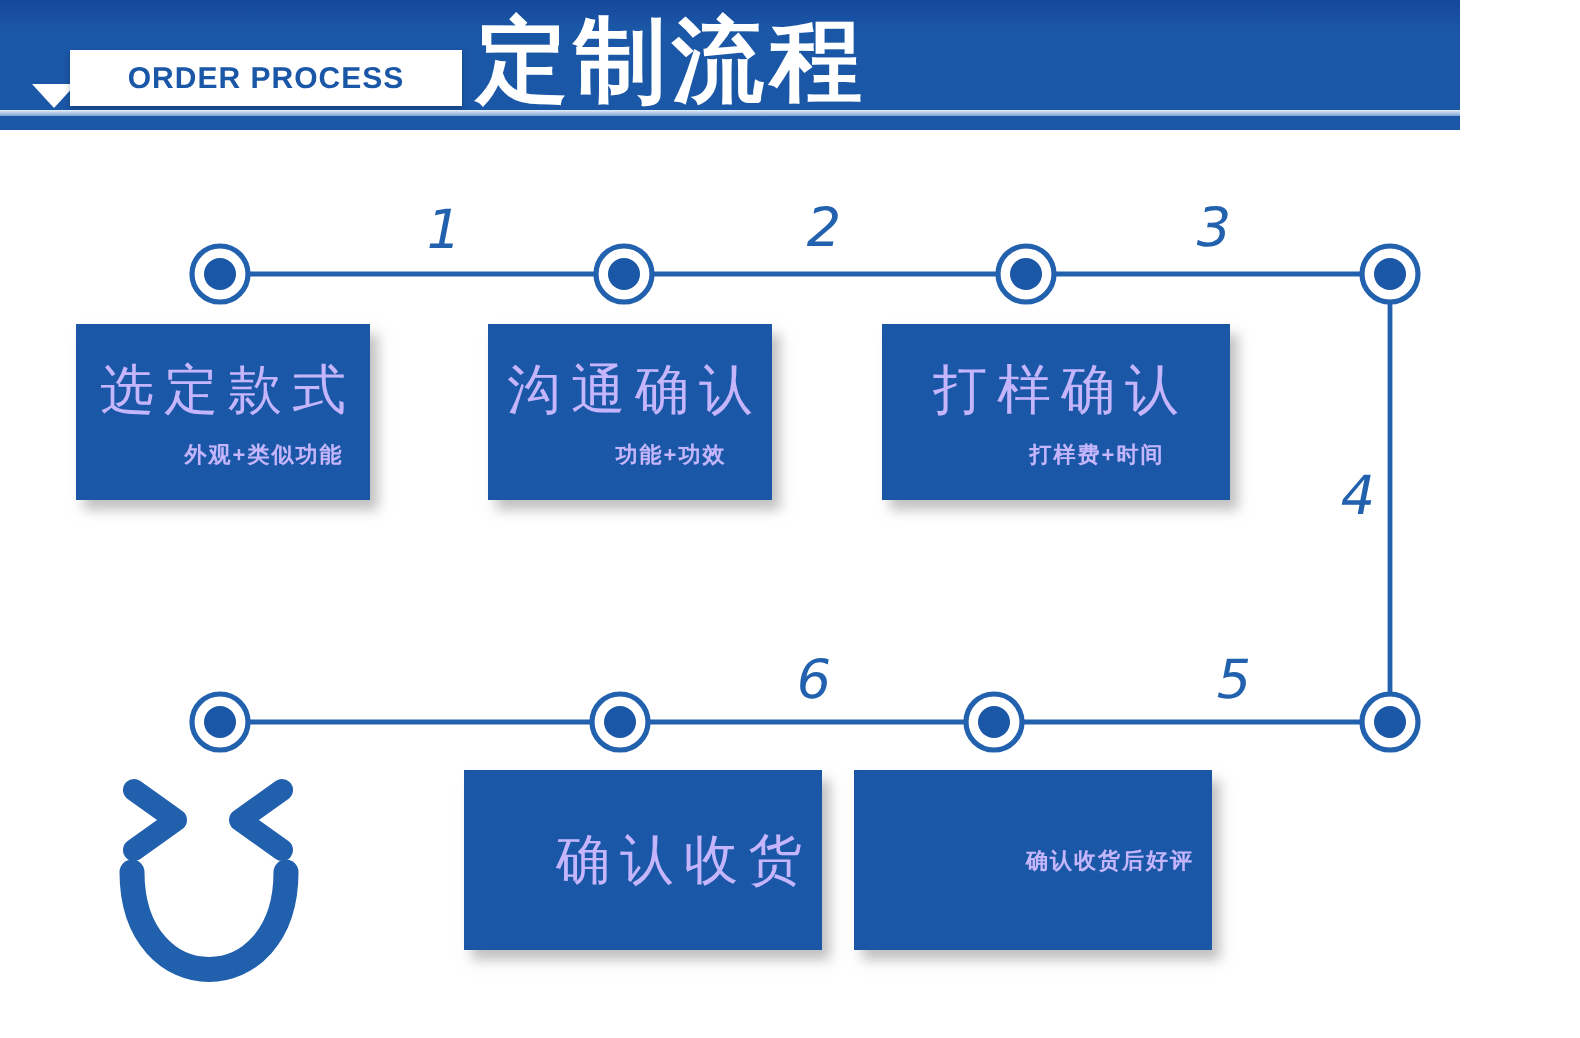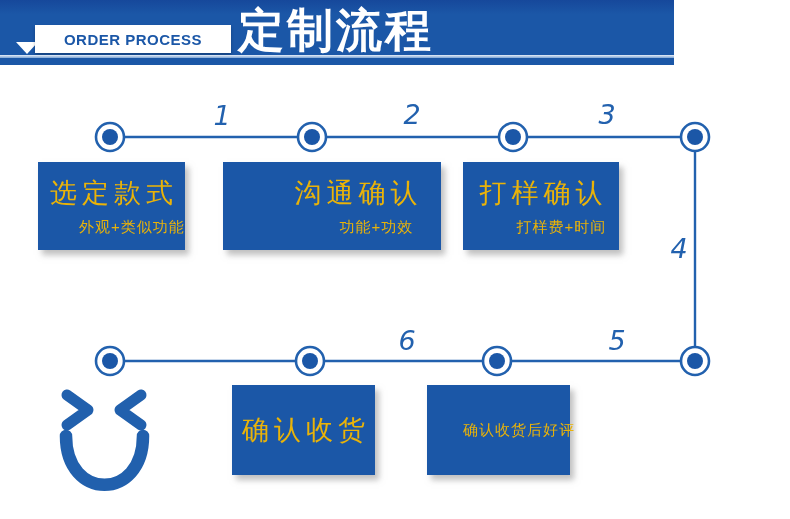--- a/index.html
+++ b/index.html
@@ -9,21 +9,21 @@
   }
   html,body{margin:0;padding:0;}
   body{
     width:790px;height:519px;background:#ffffff;overflow:hidden;
     font-family:"Liberation Sans","DejaVu Sans",sans-serif;
   }
   .page{position:relative;width:790px;height:519px;}
 
   
   .header{
-    position:absolute;left:0;top:0;width:674px;height:65px;
+    position:absolute;left:0;top:0;width:730px;height:65px;
     background:linear-gradient(180deg,#16489b 0%,var(--primary-blue) 22%);
   }
   .header .stripe{
     position:absolute;left:0;right:0;bottom:7px;height:3px;
     background:linear-gradient(180deg,#e8f0fa 0%,var(--stripe-light) 45%,#7ea6d6 100%);
   }
   .badge{
     position:absolute;left:35px;top:25px;width:196px;height:28px;
     background:#ffffff;display:flex;align-items:center;justify-content:center;
     box-shadow:0 2px 3px rgba(0,0,0,.25);
@@ -44,32 +44,32 @@
   
   .diagram-svg{position:absolute;left:0;top:0;}
 
   .num{
     position:absolute;transform:translateX(-50%);
     color:var(--line-blue);font-size:27px;font-style:italic;font-weight:500;
     font-family:"DejaVu Sans",sans-serif;line-height:30px;
   }
 
   .box{
-    position:absolute;background:var(--primary-blue);color:#eab308;
+    position:absolute;background:var(--primary-blue);color:#c4b5fd;
     display:flex;flex-direction:column;align-items:center;justify-content:center;gap:7px;
     box-shadow:4px 5px 6px rgba(140,140,140,.55);
   }
   .box .t{font-size:27px;font-weight:500;letter-spacing:5px;text-indent:5px;white-space:nowrap;}
-  .box .s{font-size:15px;font-weight:normal;letter-spacing:1px;white-space:nowrap;margin-left:41px;}
+  .box .s{font-size:11px;font-weight:bold;letter-spacing:1px;white-space:nowrap;margin-left:41px;}
 
   .b-top{top:162px;height:88px;}
-  .b-bot{top:385px;height:90px;}
+  .b-bot{top:385px;height:90px;padding-left:36px;}
   #box-t1{left:38px;width:147px;}
-  #box-t2{left:223px;width:170px;padding-left:48px;}
-  #box-t3{left:463px;width:156px;}
+  #box-t2{left:244px;width:142px;}
+  #box-t3{left:441px;width:174px;}
   #box-b1{left:232px;width:143px;}
   #box-b2{left:427px;width:143px;}
   #box-b3{left:623px;width:143px;}
 
   #num-1{left:222px;top:101px;}
   #num-2{left:412px;top:100px;}
   #num-3{left:607px;top:100px;}
   #num-4{left:679px;top:234px;}
   #num-5{left:617px;top:326px;}
   #num-6{left:407px;top:326px;}

